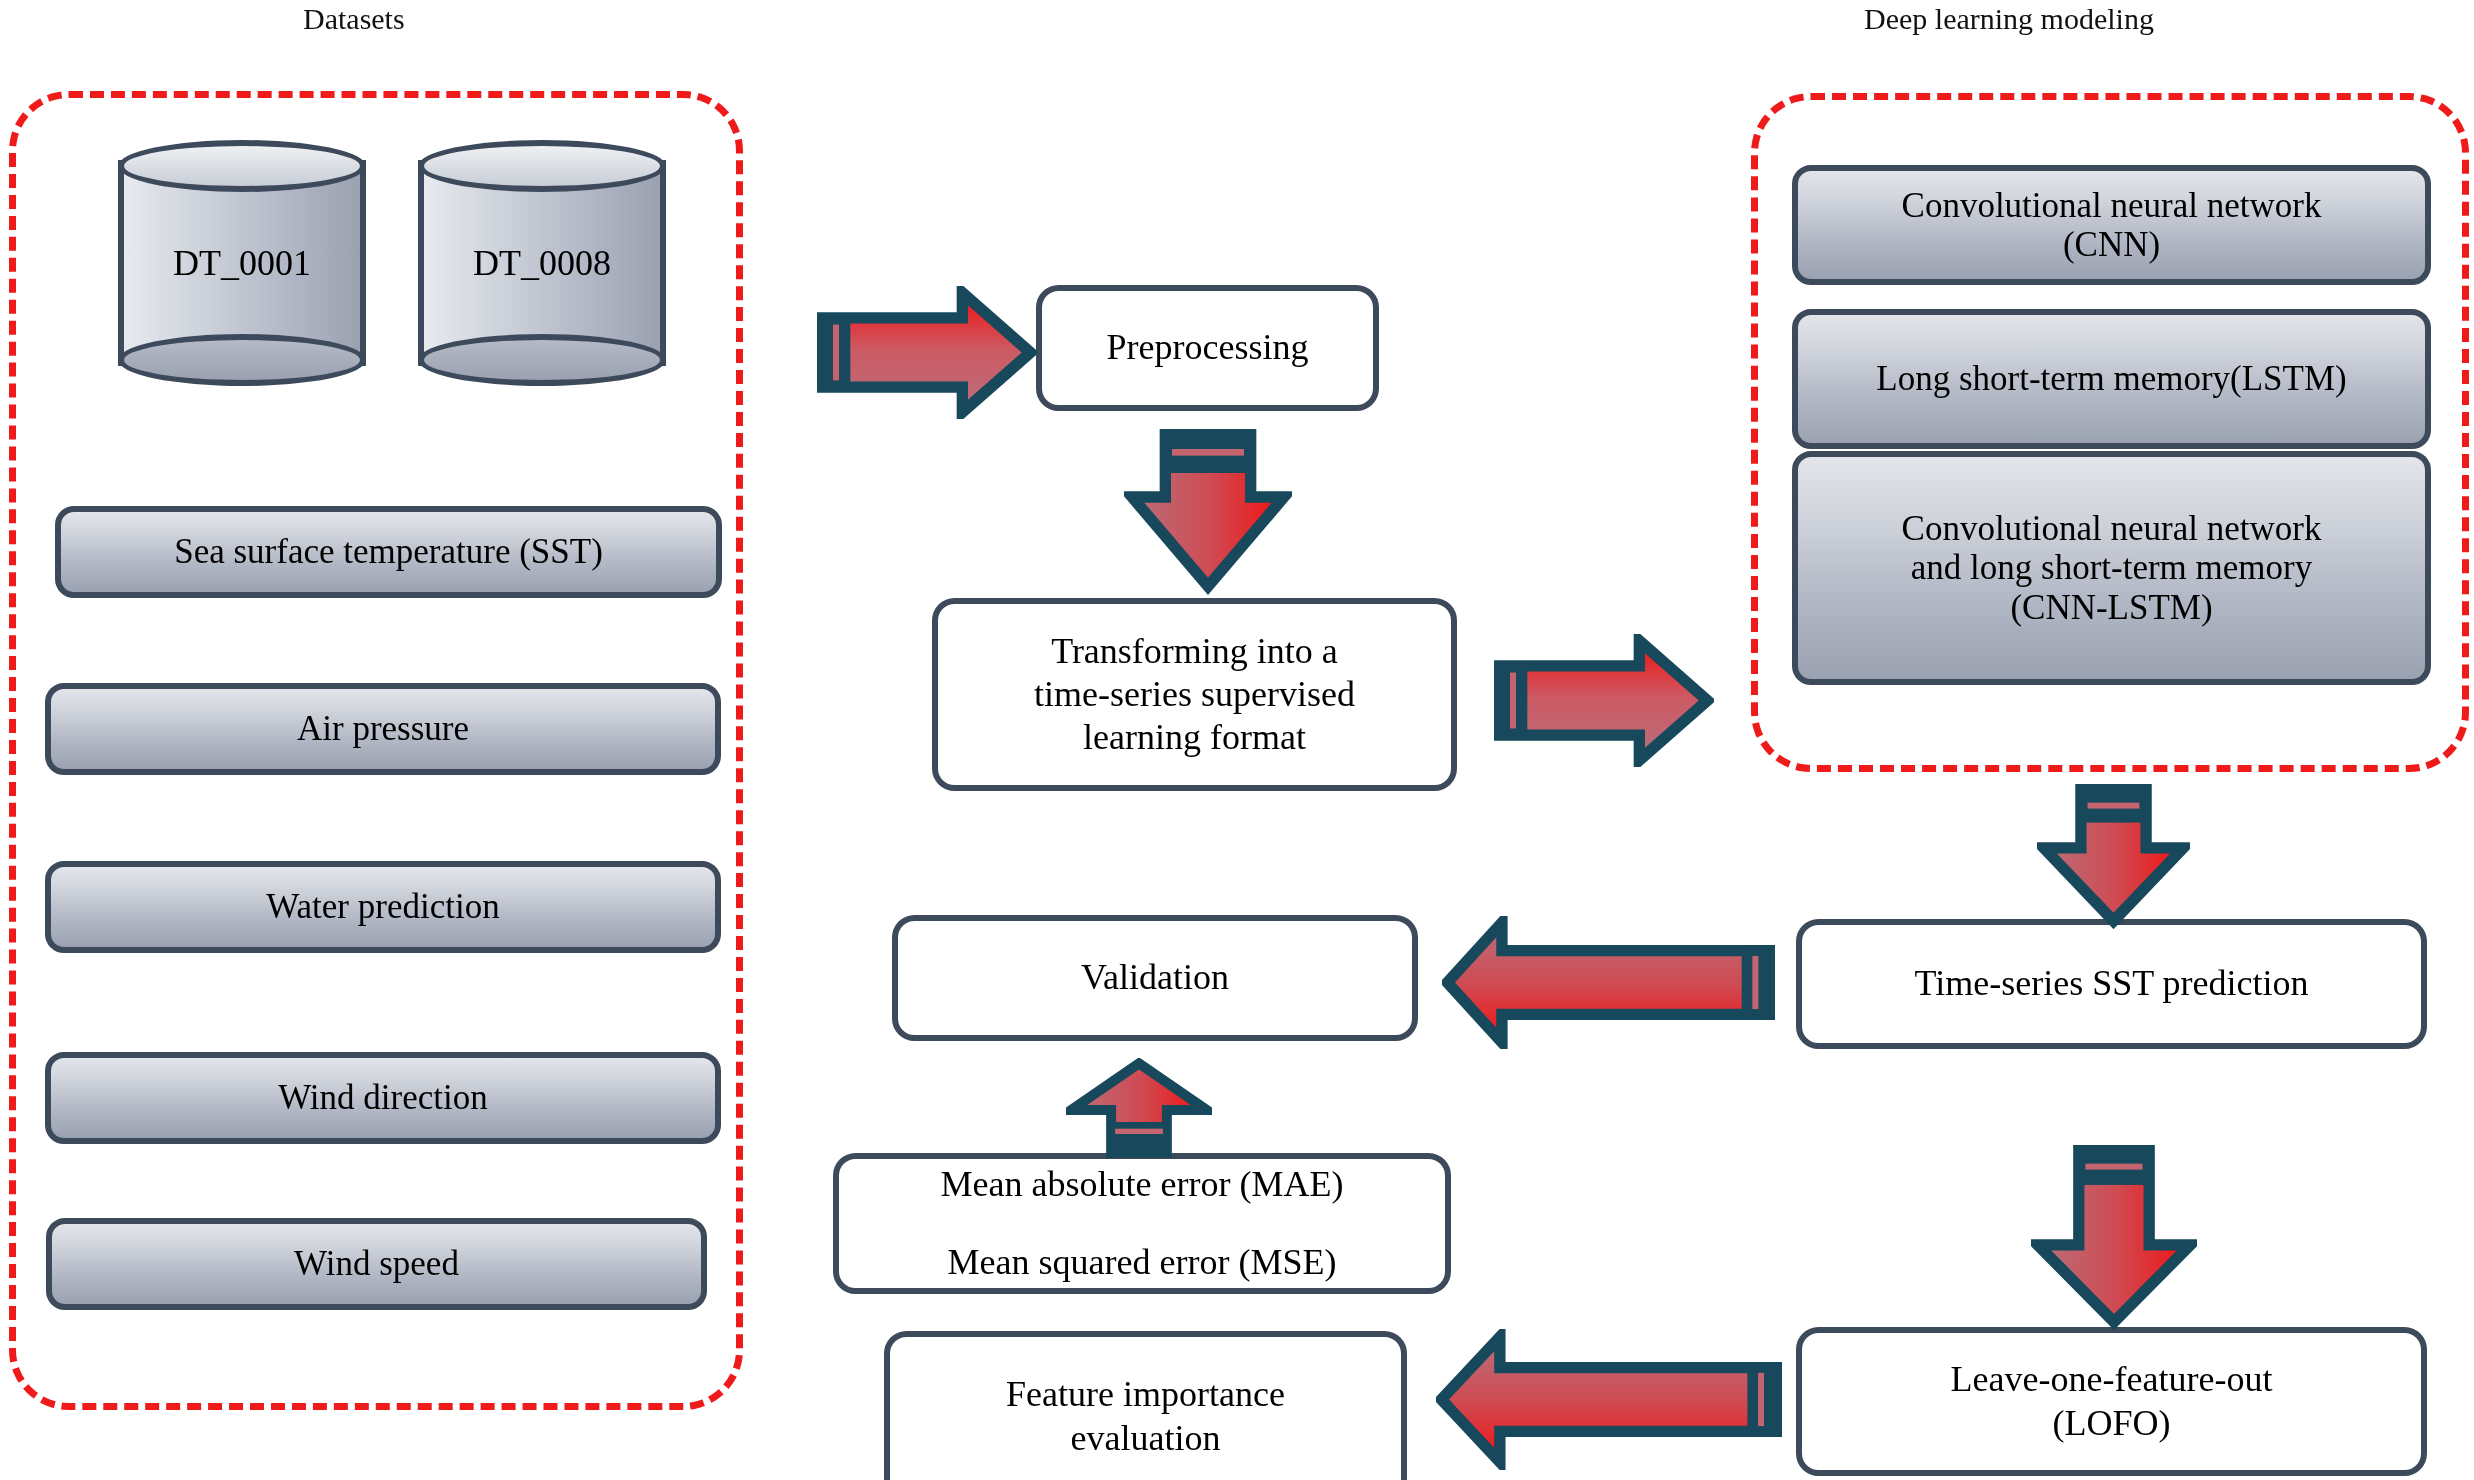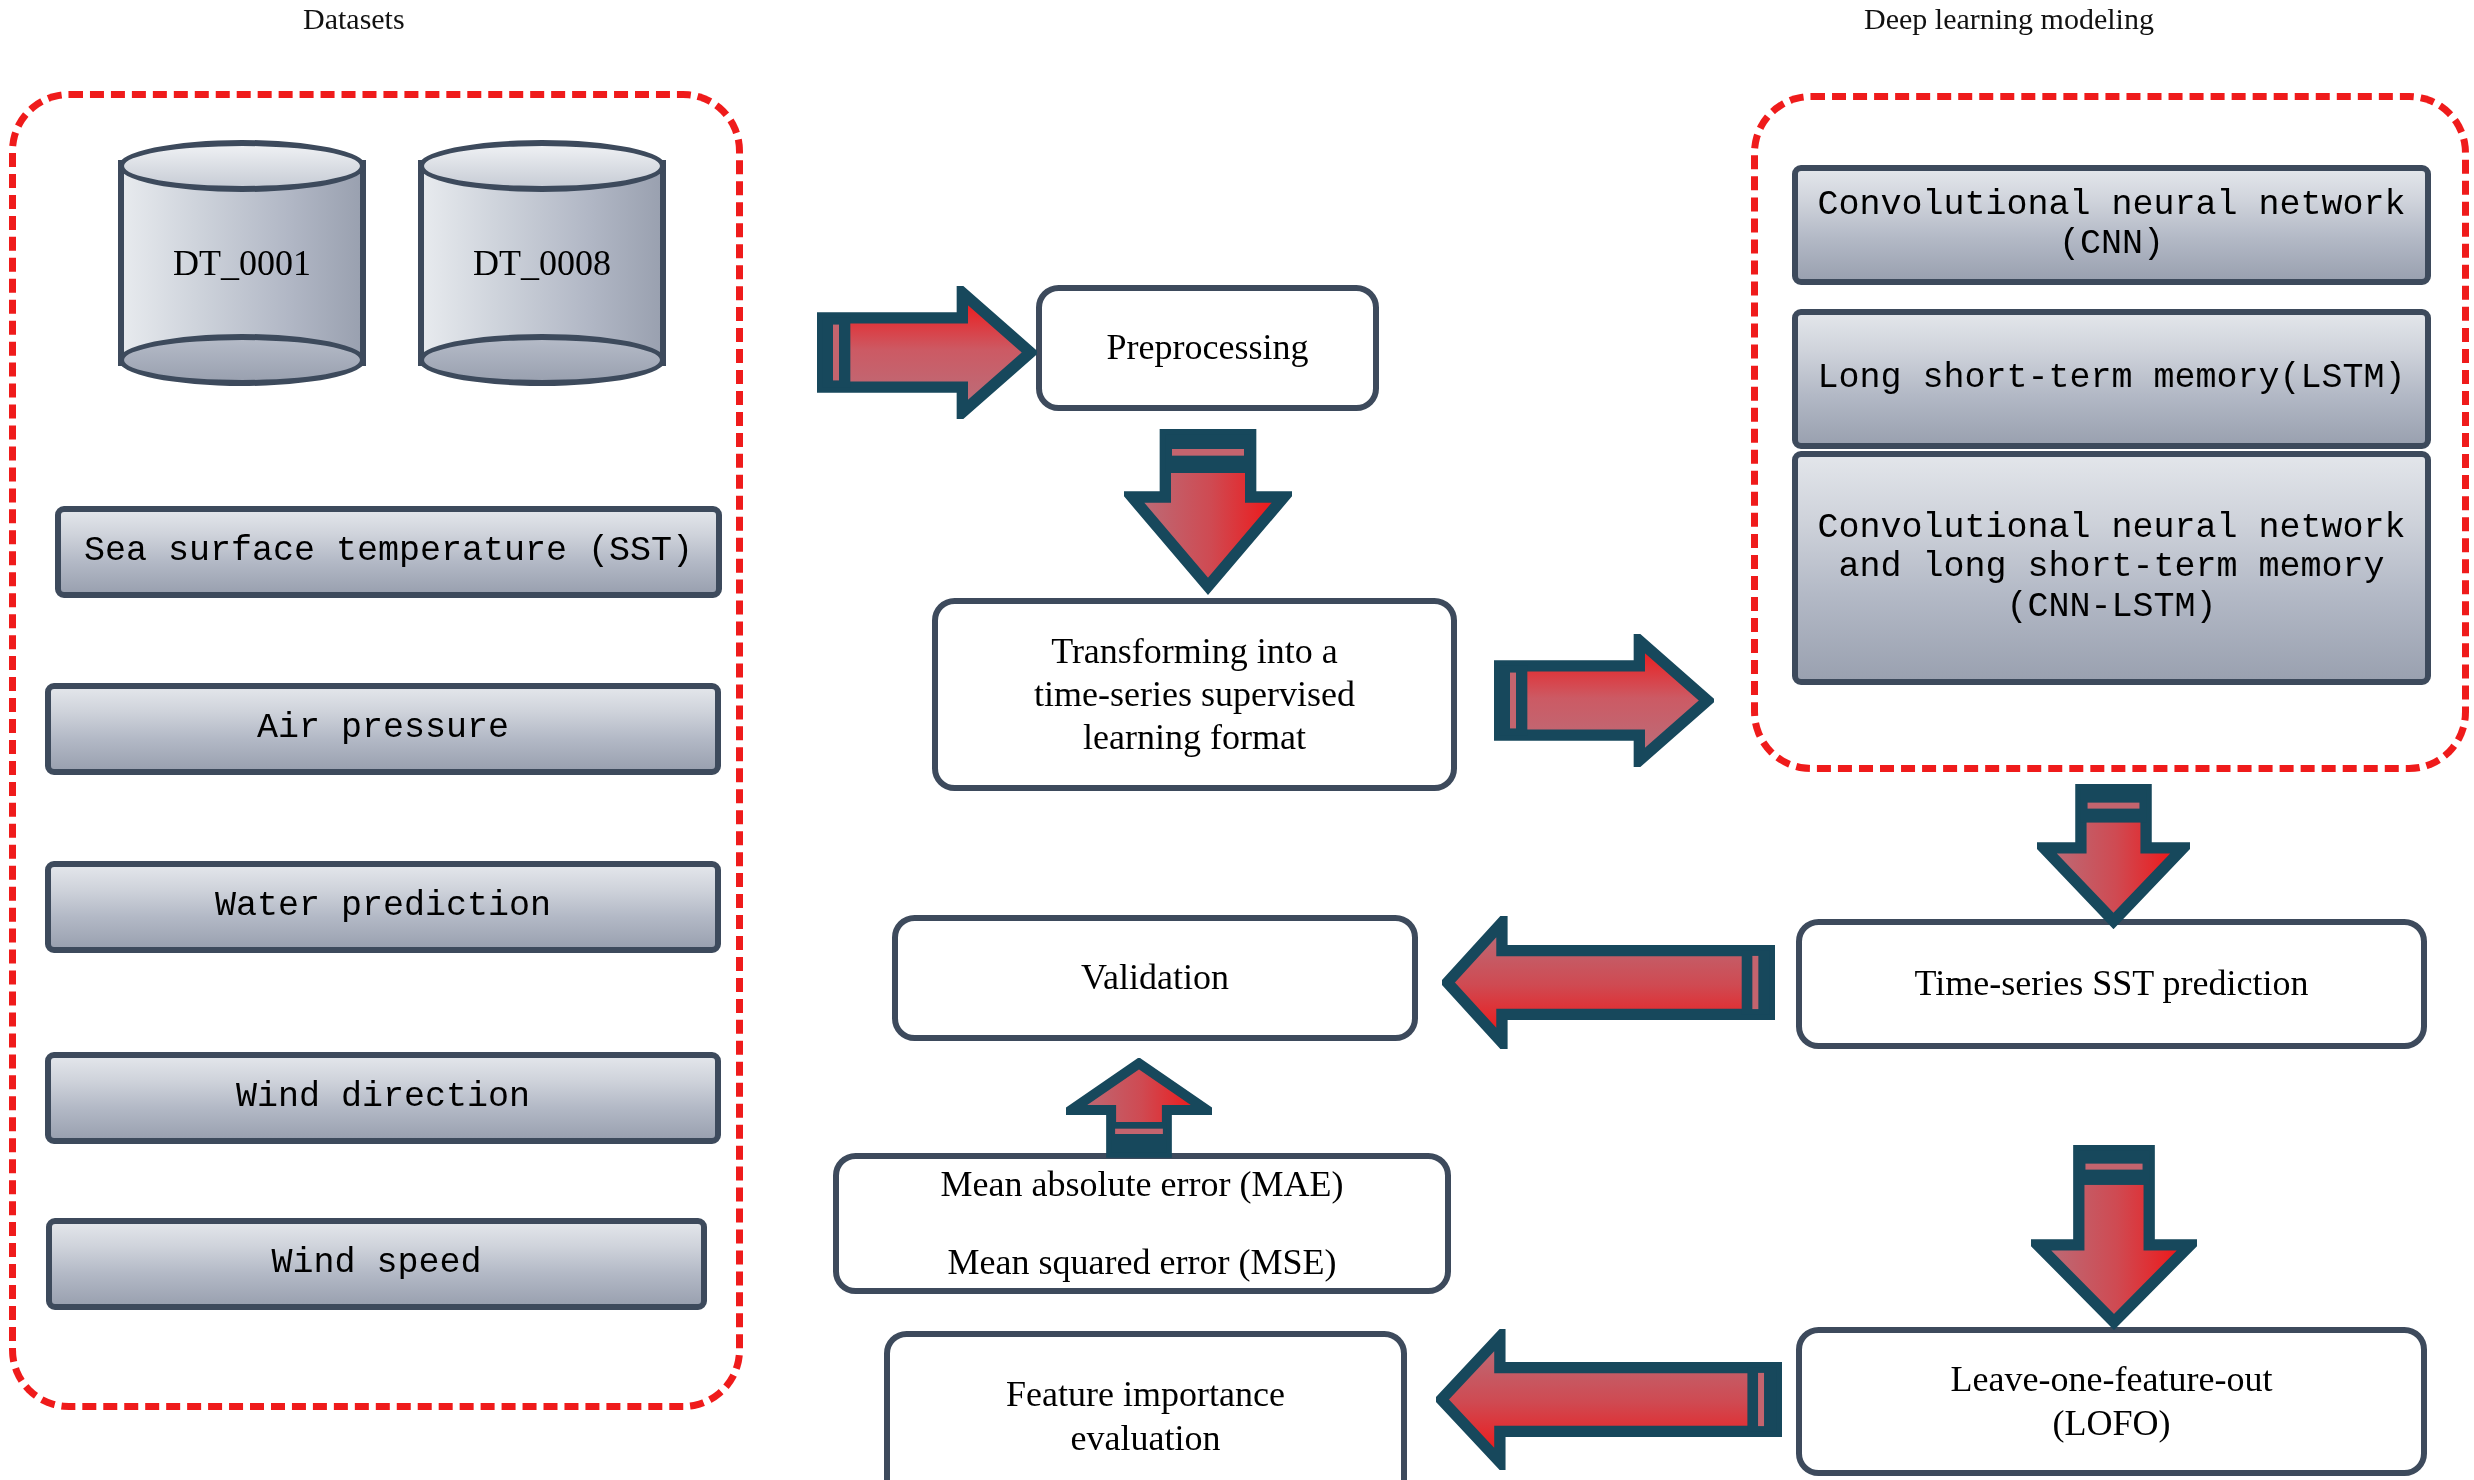--- a/index.html
+++ b/index.html
@@ -10,24 +10,24 @@
 
   
   .grp-title{position:absolute;font-size:30px;line-height:1;white-space:nowrap;color:#111;}
 
   
   .dash-panel{position:absolute;border:7.3px dashed #ef1b1b;border-radius:60px;
               box-sizing:border-box;background:transparent;}
 
   
   .gbox{position:absolute;box-sizing:border-box;
-        border:6px solid #3d4a5c;border-radius:9px;
+        border:6px solid #3d4a5c;border-radius:19px;
         background:linear-gradient(to bottom,#e2e5ea 0%,#cfd3db 28%,#b3b9c6 62%,#9aa1b0 100%);
         display:flex;align-items:center;justify-content:center;text-align:center;
-        font-size:35px;line-height:1.12;padding:0 2px;font-family:Liberation Mono, monospace;}
+        font-size:35px;line-height:1.12;padding:0 2px;}
 
   
   .wbox{position:absolute;box-sizing:border-box;
         border:6.7px solid #3d4a5c;border-radius:22.6px;background:#ffffff;
         display:flex;align-items:center;justify-content:center;text-align:center;
         font-size:36px;line-height:1.2;padding:0 28px;}
   .wbox .ln{display:block;}
 
   
   .cyl{position:absolute;}

